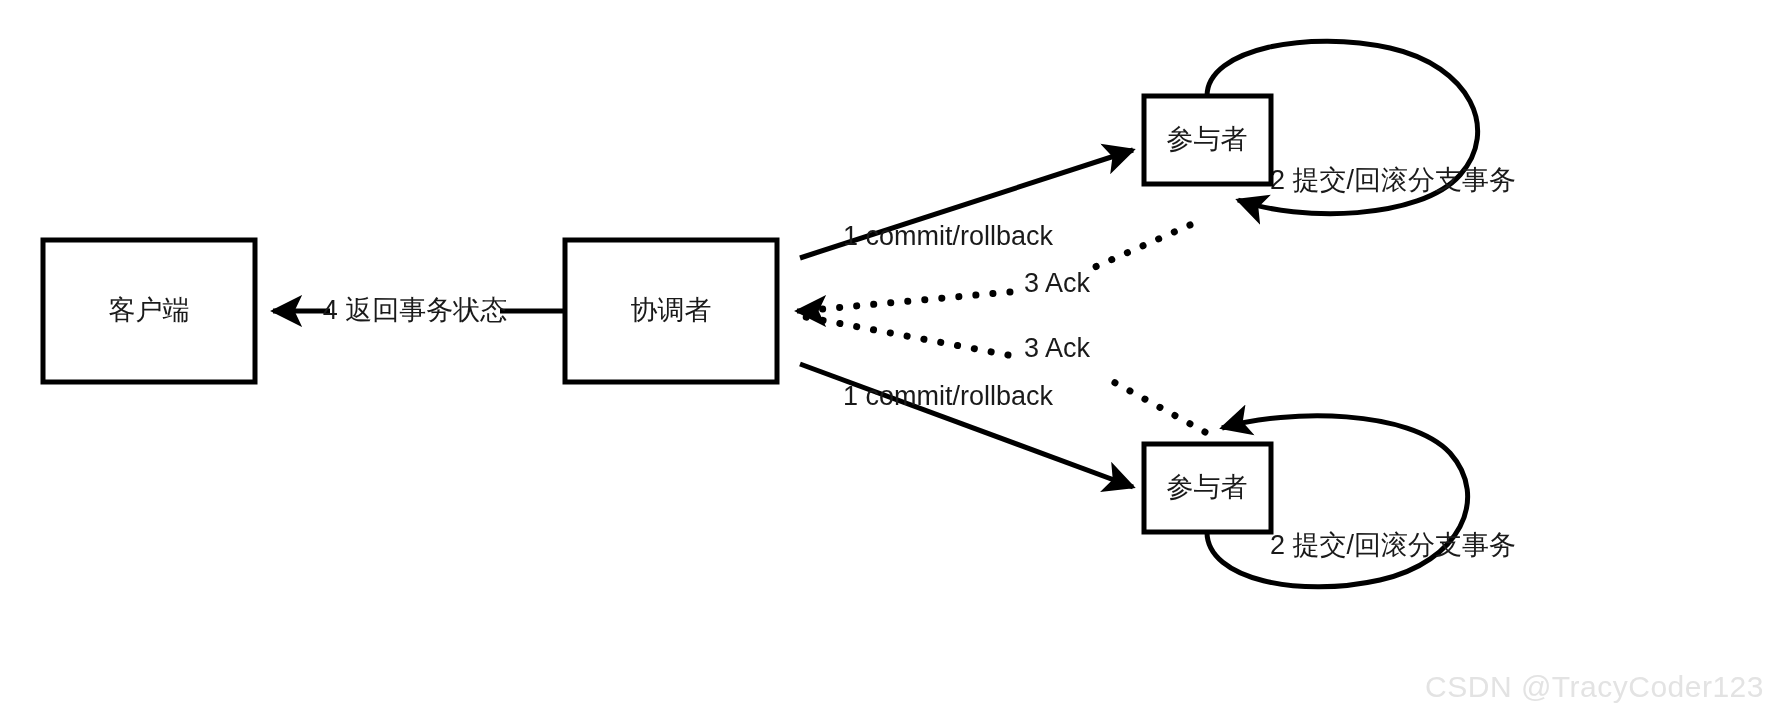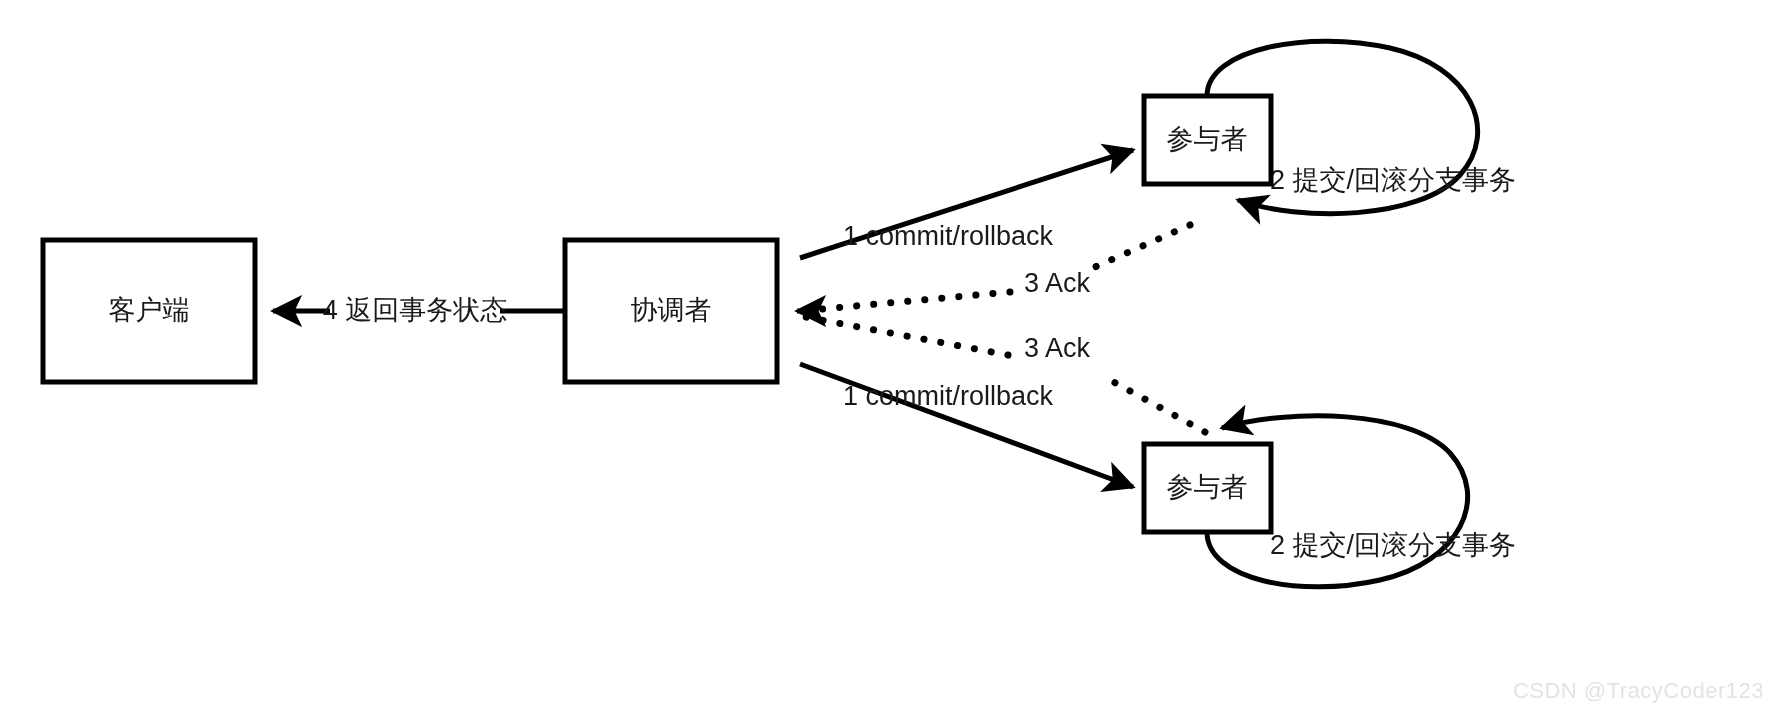--- a/index.html
+++ b/index.html
@@ -54,21 +54,21 @@
     font-size: 27px;
     fill: #1a1a1a;
     text-anchor: middle;
     dominant-baseline: middle;
   }
   .watermark {
     position: absolute;
     right: 8px;
     bottom: 8px;
     font-family: "Liberation Sans", "DejaVu Sans", sans-serif;
-    font-size: 22px;
+    font-size: 30px;
     color: #e3e3e3;
     letter-spacing: 0.5px;
     white-space: nowrap;
     user-select: none;
   }
 </style>
 </head>
 <body>
 
 <div id="canvas">

